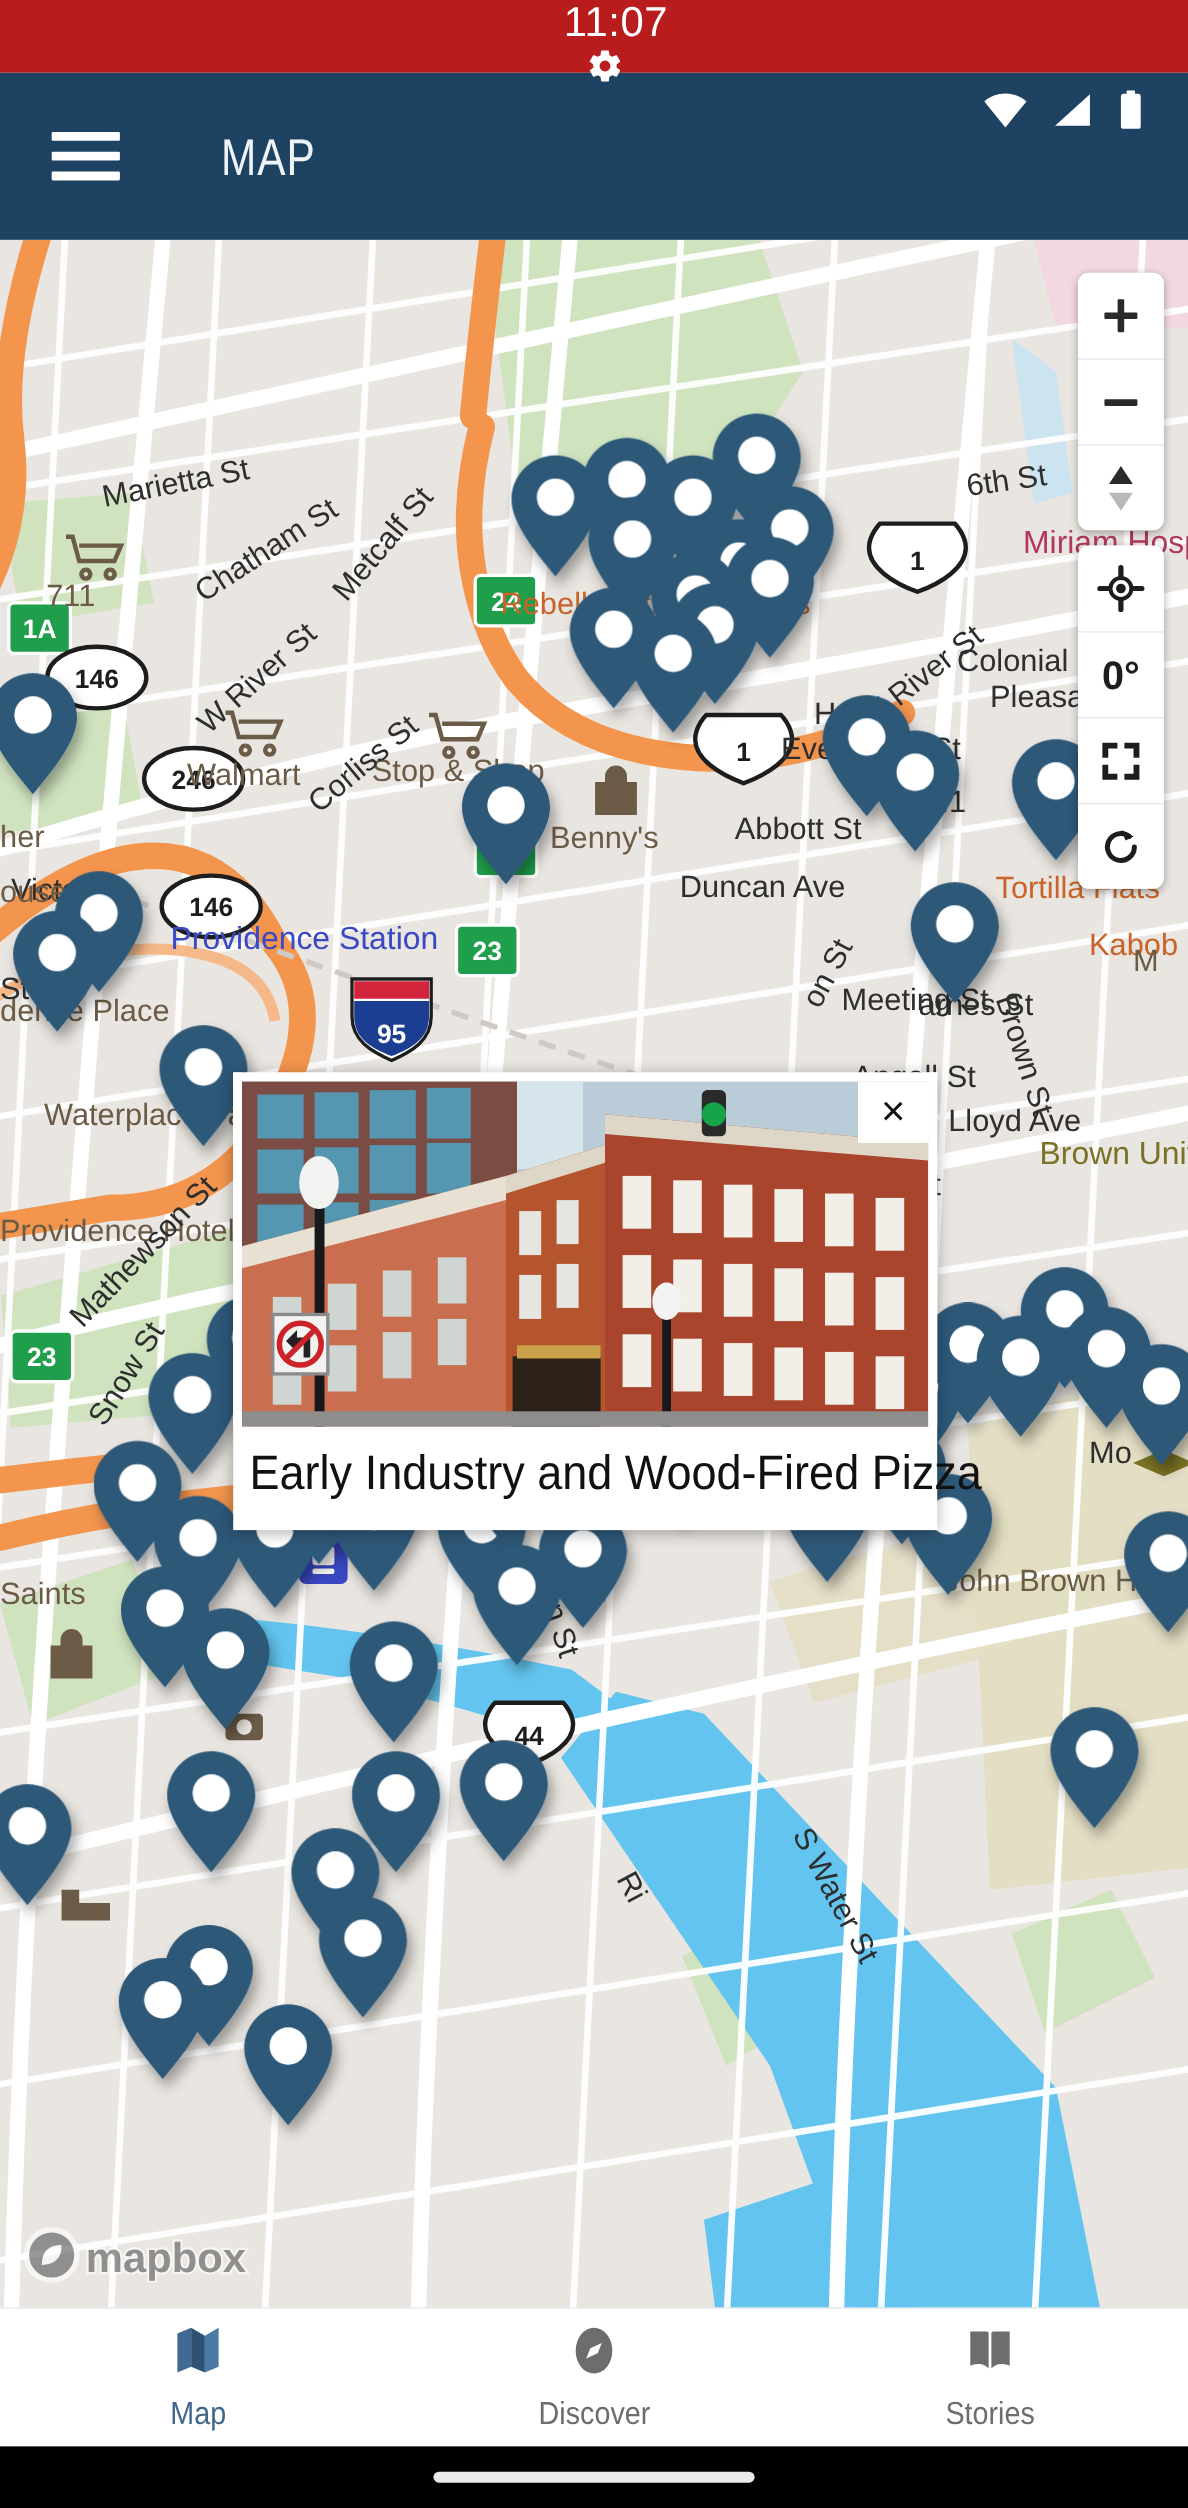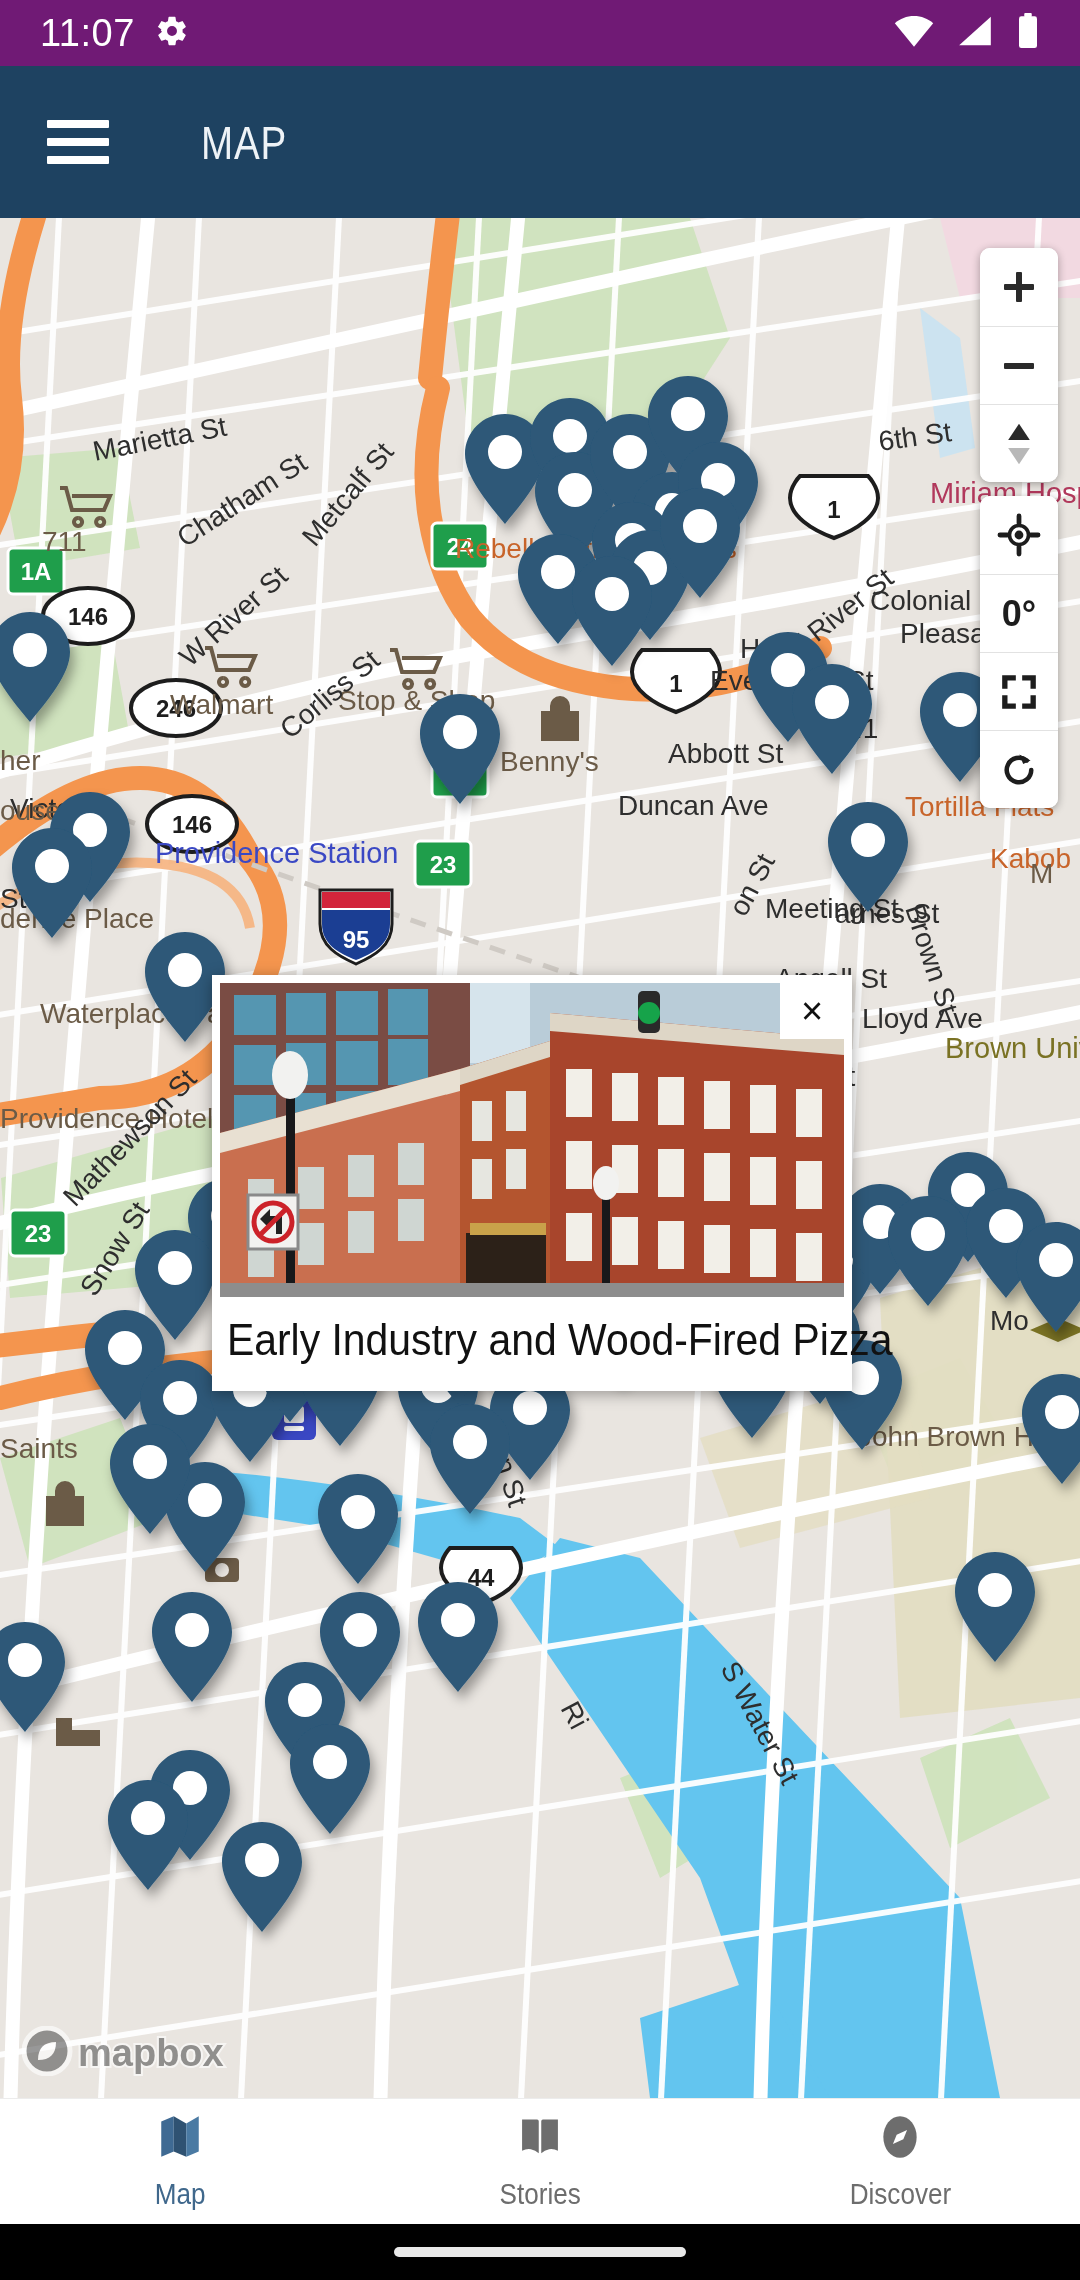--- a/index.html
+++ b/index.html
@@ -3,21 +3,21 @@
 <meta charset="utf-8">
 <style>
   * { margin:0; padding:0; box-sizing:border-box; }
   html,body { width:1080px; height:2280px; background:#000; overflow:hidden; }
   body { font-family:"Liberation Sans", sans-serif; }
 
   #screen { position:relative; width:1080px; height:2280px; overflow:hidden; background:#e8e4df; }
 
   
   #statusbar { position:absolute; left:0; top:0; width:1080px; height:66px;
-    background:#701a75; display:flex; align-items:center; z-index:60; }
+    background:#b91c1c; display:flex; align-items:center; z-index:60;flex-direction:column; }
   #clock { color:#fff; font-size:38px; margin-left:40px; letter-spacing:.5px;
     font-family:"Liberation Sans", sans-serif; }
   #sb-gear { margin-left:20px; }
   #sb-right { margin-left:auto; margin-right:40px; display:flex; align-items:center; gap:22px; }
 
   
   #appbar { position:absolute; left:0; top:66px; width:1080px; height:152px;
     background:#1e4261; z-index:55; display:flex; align-items:center; }
   #hamburger { width:62px; height:44px; margin-left:47px; display:flex; flex-direction:column;
     justify-content:space-between; cursor:pointer; }
@@ -591,38 +591,38 @@
           <path d="M3 4.5 L9 2 L9 19 L3 21.5 Z" fill="#3f6a93"></path>
           <path d="M9 2 L15 5.5 L15 21.5 L9 19 Z" fill="#2f5272"></path>
           <path d="M15 5.5 L21 2 L21 19 L15 21.5 Z" fill="#4a7aa3"></path>
         </svg>
       </span>
       <span class="navlabel">Map</span>
     </div>
 
     <div class="navitem">
       <span>
+        <svg width="50" height="50" viewBox="0 0 24 24">
+          <ellipse cx="12" cy="12" rx="8" ry="10" fill="#6d6d6d"></ellipse>
+          <path d="M15.4 8.6 L10.4 10.9 L8.6 15.4 L13.6 13.1 Z" fill="#ffffff"></path>
+        </svg>
+      </span>
+      <span class="navlabel">Discover</span>
+    </div>
+
+    <div class="navitem">
+      <span>
         <svg width="50" height="50" viewBox="0 0 24 24" fill="#6d6d6d">
           <path d="M3.4 3.6 h7.2 a0.8 0.8 0 0 1 0.8 0.8 v15.4 a6.6 6.6 0 0 0 -8 -1.2 V3.6 Z"></path>
           <path d="M20.6 3.6 h-7.2 a0.8 0.8 0 0 0 -0.8 0.8 v15.4 a6.6 6.6 0 0 1 8 -1.2 V3.6 Z"></path>
         </svg>
       </span>
       <span class="navlabel">Stories</span>
     </div>
 
-    <div class="navitem">
-      <span>
-        <svg width="50" height="50" viewBox="0 0 24 24">
-          <ellipse cx="12" cy="12" rx="8" ry="10" fill="#6d6d6d"></ellipse>
-          <path d="M15.4 8.6 L10.4 10.9 L8.6 15.4 L13.6 13.1 Z" fill="#ffffff"></path>
-        </svg>
-      </span>
-      <span class="navlabel">Discover</span>
-    </div>
-
 
   </div>
 
   <div id="gesturebar">
     <div id="gesture-pill"></div>
   </div>
 
 </div>
 
 </body></html>

